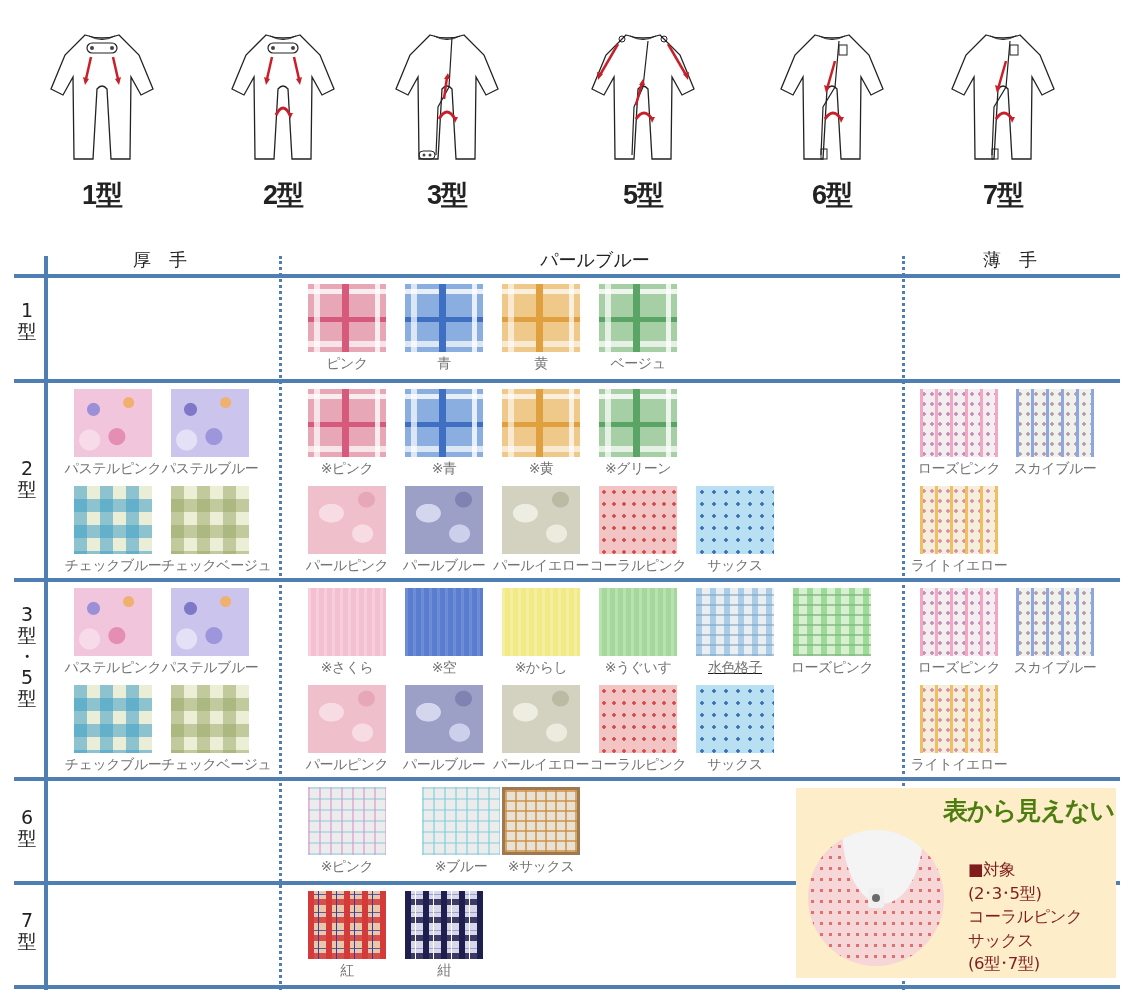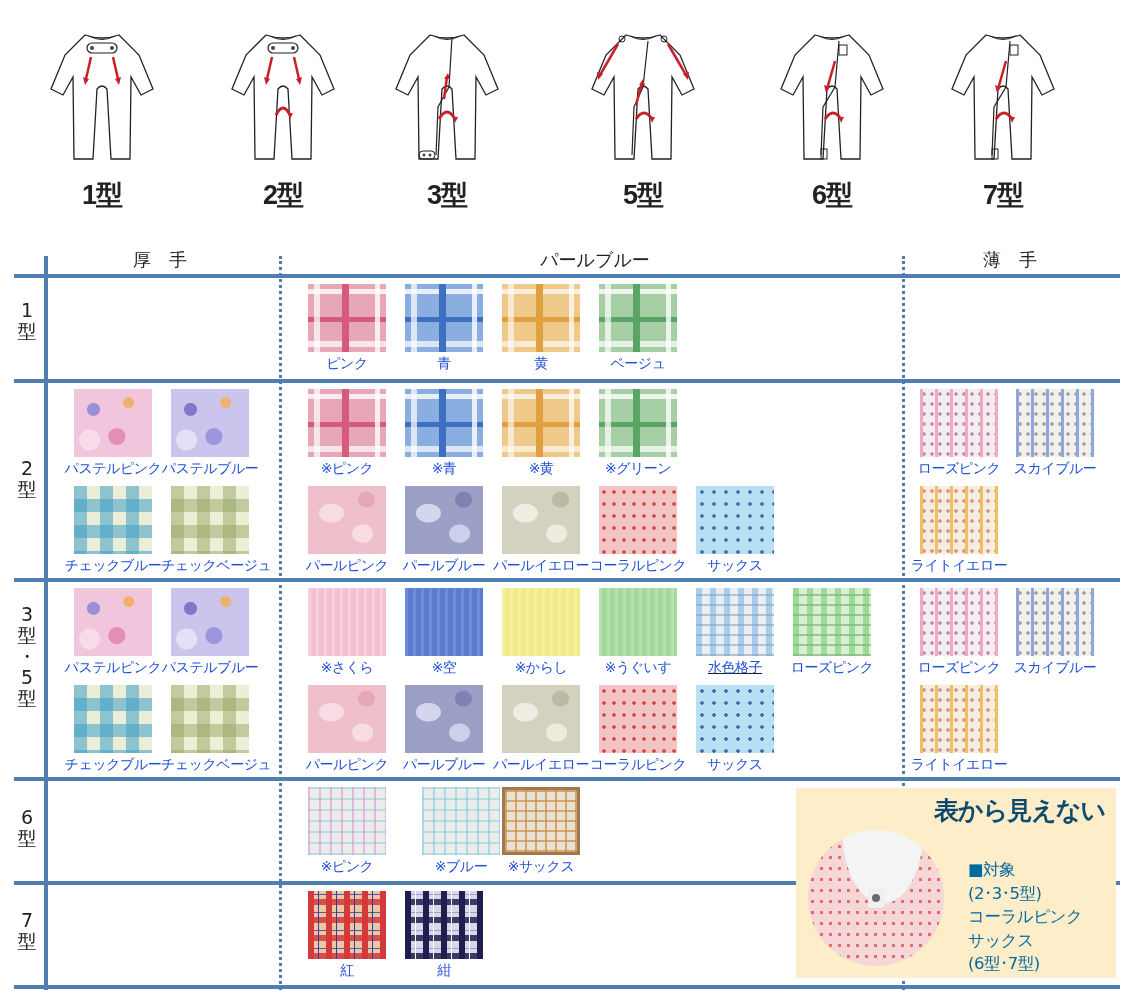--- a/index.html
+++ b/index.html
@@ -17,21 +17,21 @@
   .vline { position: absolute; width: 4px; background: #4f7eb3; left: 44px; top: 256px; height: 734px; }
   .dline { position: absolute; width: 0; border-left: 3px dotted #4f7eb3; top: 256px; height: 734px; }
 
   .colhead { position: absolute; top: 248px; font-size: 18px; color: #222; text-align: center; letter-spacing: 0; }
 
   .rowlabel { position: absolute; left: 10px; width: 34px; text-align: center; font-size: 19px; line-height: 21px; color: #222; }
 
   
   .sw { position: absolute; width: 98px; text-align: center; }
   .sw .chip { width: 78px; height: 68px; margin: 0 auto; }
-  .sw .lbl { font-size: 14px; margin-top: 3px; white-space: nowrap; letter-spacing: -0.5px; color: #1d4ed8; }
+  .sw .lbl { font-size: 14px; margin-top: 3px; white-space: nowrap; letter-spacing: -0.5px; color: #737373; }
 
   
   .p-check-pink { background-color:#e8a7b6;
     background-image: linear-gradient(90deg, transparent 8%, rgba(255,255,255,.7) 8%, rgba(255,255,255,.7) 16%, transparent 16%, transparent 44%, #d55a7c 44%, #d55a7c 52%, transparent 52%, transparent 86%, rgba(255,255,255,.8) 86%, rgba(255,255,255,.8) 92%, transparent 92%),
       linear-gradient(0deg, transparent 8%, rgba(255,255,255,.7) 8%, rgba(255,255,255,.7) 16%, transparent 16%, transparent 44%, #d55a7c 44%, #d55a7c 52%, transparent 52%, transparent 86%, rgba(255,255,255,.8) 86%, rgba(255,255,255,.8) 92%, transparent 92%); }
   .p-check-blue { background-color:#8aaee0;
     background-image: linear-gradient(90deg, transparent 8%, rgba(255,255,255,.7) 8%, rgba(255,255,255,.7) 16%, transparent 16%, transparent 44%, #3f6fc2 44%, #3f6fc2 52%, transparent 52%, transparent 86%, rgba(255,255,255,.8) 86%, rgba(255,255,255,.8) 92%, transparent 92%),
       linear-gradient(0deg, transparent 8%, rgba(255,255,255,.7) 8%, rgba(255,255,255,.7) 16%, transparent 16%, transparent 44%, #3f6fc2 44%, #3f6fc2 52%, transparent 52%, transparent 86%, rgba(255,255,255,.8) 86%, rgba(255,255,255,.8) 92%, transparent 92%); }
   .p-check-yellow { background-color:#efc98a;
     background-image: linear-gradient(90deg, transparent 8%, rgba(255,255,255,.6) 8%, rgba(255,255,255,.6) 16%, transparent 16%, transparent 44%, #e0a040 44%, #e0a040 52%, transparent 52%, transparent 86%, rgba(255,255,255,.7) 86%, rgba(255,255,255,.7) 92%, transparent 92%),
@@ -90,29 +90,29 @@
   .p-grid-beige { background-color:#e8e2d6; border: 3px solid #a07850;
     background-image: repeating-linear-gradient(90deg, rgba(205,140,60,.7) 0 2px, transparent 2px 10px), repeating-linear-gradient(0deg, rgba(205,140,60,.7) 0 2px, transparent 2px 10px); }
 
   .p-tartan-red { background-color:#e8c8a8;
     background-image: repeating-linear-gradient(90deg, #d43a3a 0 6px, transparent 6px 10px, #3a3a9a 10px 11px, transparent 11px 18px), repeating-linear-gradient(0deg, rgba(212,58,58,.85) 0 6px, transparent 6px 10px, rgba(58,58,154,.8) 10px 11px, transparent 11px 18px); }
   .p-tartan-navy { background-color:#d8d8e8;
     background-image: repeating-linear-gradient(90deg, #1f1f4f 0 6px, transparent 6px 10px, #fff 10px 11px, transparent 11px 18px), repeating-linear-gradient(0deg, rgba(31,31,79,.85) 0 6px, transparent 6px 10px, rgba(120,120,200,.6) 10px 11px, transparent 11px 18px); }
 
   
   .promo { position: absolute; left: 796px; top: 788px; width: 320px; height: 190px; background: #fdedc9; }
-  .promo .title { position: absolute; right: 11px; top: 8px; text-align: right; color: #0c4a6e;
+  .promo .title { position: absolute; right: 2px; top: 8px; text-align: right; color: #4d7c0f;
     font-family: "Liberation Sans", sans-serif; font-weight: bold; font-size: 25px; line-height: 29px; letter-spacing: -1px; }
   .promo .photo { position: absolute; left: 12px; top: 42px; width: 136px; height: 136px; border-radius: 50%;
     background-color: #f6d6d6;
     background-image: radial-gradient(ellipse at 55% 0%, #f4f4f4 0 40px, transparent 41px), radial-gradient(circle, #e07070 0 1.5px, transparent 2px);
     background-size: auto, 9px 11px; overflow: hidden; }
   .promo .hook { position: absolute; left: 60px; top: 58px; width: 16px; height: 20px; background: #f0f0f0; border-radius: 3px; }
   .promo .hook::after { content: ""; position: absolute; left: 4px; top: 6px; width: 8px; height: 8px; border-radius: 50%; background: #6a6a6a; }
-  .promo .desc { position: absolute; left: 172px; top: 70px; font-size: 16.5px; line-height: 23.5px; color: #0369a1; letter-spacing: -0.5px; }
+  .promo .desc { position: absolute; left: 172px; top: 70px; font-size: 16.5px; line-height: 23.5px; color: #7f1d1d; letter-spacing: -0.5px; }
 </style>
 </head>
 <body>
 
 <div id="garments">
     <div class="garment" style="left: 47px;">
       <svg viewBox="0 0 110 140">
         <path d="M38 8 Q55 14 72 8 L92 28 L106 62 L94 68 L84 50 L83 132 L64 132 L60 62 Q55 56 50 62 L46 132 L27 132 L26 50 L16 68 L4 62 L18 28 Z" fill="#fff" stroke="#222" stroke-width="1.3"></path>
         <path d="M42 9 Q55 16 68 9" fill="none" stroke="#222" stroke-width="1"></path>
         <rect x="40" y="16" width="30" height="10" rx="5" fill="none" stroke="#222" stroke-width="1.2"></rect>

